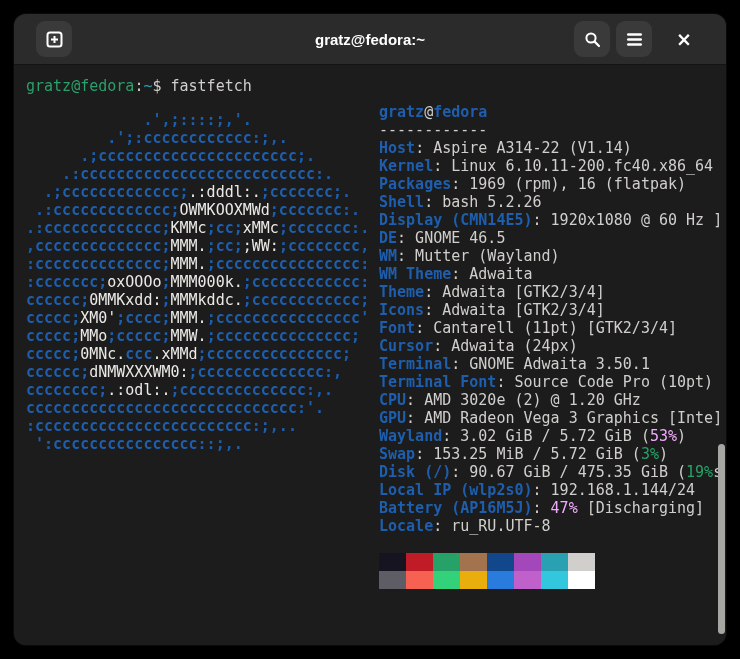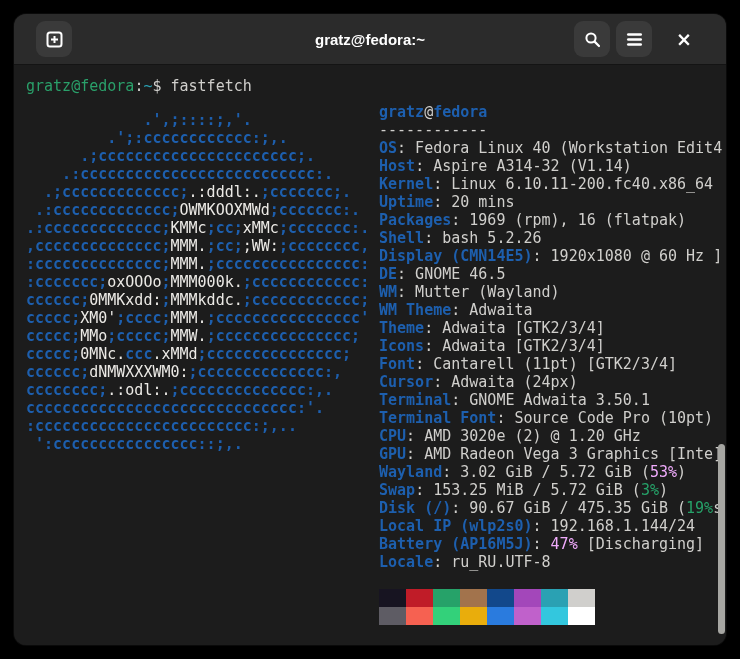--- a/index.html
+++ b/index.html
@@ -88,24 +88,22 @@
     </div>
   </div>
 
   <div class="terminal">
     <pre class="tl" id="cmdline"><div class="tl"><span class="sg-green">gratz@fedora</span><span class="sg-f">:</span><span class="sg-teal">~</span><span class="sg-f">$ fastfetch</span></div></pre>
     <div class="row">
       <pre class="logo-col" id="logo"><div class="tl"><span class="sg-b">             .',;::::;,'.</span></div><div class="tl"><span class="sg-b">         .';:cccccccccccc:;,.</span></div><div class="tl"><span class="sg-b">      .;cccccccccccccccccccccc;.</span></div><div class="tl"><span class="sg-b">    .:cccccccccccccccccccccccccc:.</span></div><div class="tl"><span class="sg-b">  .;ccccccccccccc;</span><span class="sg-w">.:dddl:.</span><span class="sg-b">;ccccccc;.</span></div><div class="tl"><span class="sg-b"> .:ccccccccccccc;</span><span class="sg-w">OWMKOOXMWd</span><span class="sg-b">;ccccccc:.</span></div><div class="tl"><span class="sg-b">.:ccccccccccccc;</span><span class="sg-w">KMMc</span><span class="sg-b">;cc;</span><span class="sg-w">xMMc</span><span class="sg-b">;ccccccc:.</span></div><div class="tl"><span class="sg-b">,cccccccccccccc;</span><span class="sg-w">MMM.</span><span class="sg-b">;cc;</span><span class="sg-w">;WW:</span><span class="sg-b">;cccccccc,</span></div><div class="tl"><span class="sg-b">:cccccccccccccc;</span><span class="sg-w">MMM.</span><span class="sg-b">;cccccccccccccccc:</span></div><div class="tl"><span class="sg-b">:ccccccc;</span><span class="sg-w">oxOOOo</span><span class="sg-b">;</span><span class="sg-w">MMM000k.</span><span class="sg-b">;cccccccccccc:</span></div><div class="tl"><span class="sg-b">cccccc;</span><span class="sg-w">0MMKxdd:</span><span class="sg-b">;</span><span class="sg-w">MMMkddc.</span><span class="sg-b">;cccccccccccc;</span></div><div class="tl"><span class="sg-b">ccccc;</span><span class="sg-w">XM0'</span><span class="sg-b">;cccc;</span><span class="sg-w">MMM.</span><span class="sg-b">;cccccccccccccccc'</span></div><div class="tl"><span class="sg-b">ccccc;</span><span class="sg-w">MMo</span><span class="sg-b">;ccccc;</span><span class="sg-w">MMW.</span><span class="sg-b">;ccccccccccccccc;</span></div><div class="tl"><span class="sg-b">ccccc;</span><span class="sg-w">0MNc.</span><span class="sg-b">ccc</span><span class="sg-w">.xMMd</span><span class="sg-b">;ccccccccccccccc;</span></div><div class="tl"><span class="sg-b">cccccc;</span><span class="sg-w">dNMWXXXWM0:</span><span class="sg-b">;cccccccccccccc:,</span></div><div class="tl"><span class="sg-b">cccccccc;</span><span class="sg-w">.:odl:.</span><span class="sg-b">;cccccccccccccc:,.</span></div><div class="tl"><span class="sg-b">cccccccccccccccccccccccccccccc:'.</span></div><div class="tl"><span class="sg-b">:cccccccccccccccccccccccc:;,..</span></div><div class="tl"><span class="sg-b"> ':cccccccccccccccc::;,.</span></div></pre>
       <div class="info-col" id="info">
           <div class="tl"><span class="sg-b">gratz</span><span class="sg-f">@</span><span class="sg-b">fedora</span></div>
           <div class="tl"><span class="sg-f">------------</span></div>
-          <div class="tl"><span class="sg-b">OS</span><span class="sg-f">: Fedora Linux 40 (Workstation Edit4</span></div>
-          <div class="tl"><span class="sg-b">Host</span><span class="sg-f">: Aspire A314-32 (V1.14)</span></div>
+          <div class="tl"><span class="sg-b">Host</span><span class="sg-f">: Aspire A314-22 (V1.14)</span></div>
           <div class="tl"><span class="sg-b">Kernel</span><span class="sg-f">: Linux 6.10.11-200.fc40.x86_64</span></div>
-          <div class="tl"><span class="sg-b">Uptime</span><span class="sg-f">: 20 mins</span></div>
           <div class="tl"><span class="sg-b">Packages</span><span class="sg-f">: 1969 (rpm), 16 (flatpak)</span></div>
           <div class="tl"><span class="sg-b">Shell</span><span class="sg-f">: bash 5.2.26</span></div>
           <div class="tl"><span class="sg-b">Display (CMN14E5)</span><span class="sg-f">: 1920x1080 @ 60 Hz ]</span></div>
           <div class="tl"><span class="sg-b">DE</span><span class="sg-f">: GNOME 46.5</span></div>
           <div class="tl"><span class="sg-b">WM</span><span class="sg-f">: Mutter (Wayland)</span></div>
           <div class="tl"><span class="sg-b">WM Theme</span><span class="sg-f">: Adwaita</span></div>
           <div class="tl"><span class="sg-b">Theme</span><span class="sg-f">: Adwaita [GTK2/3/4]</span></div>
           <div class="tl"><span class="sg-b">Icons</span><span class="sg-f">: Adwaita [GTK2/3/4]</span></div>
           <div class="tl"><span class="sg-b">Font</span><span class="sg-f">: Cantarell (11pt) [GTK2/3/4]</span></div>
           <div class="tl"><span class="sg-b">Cursor</span><span class="sg-f">: Adwaita (24px)</span></div>

